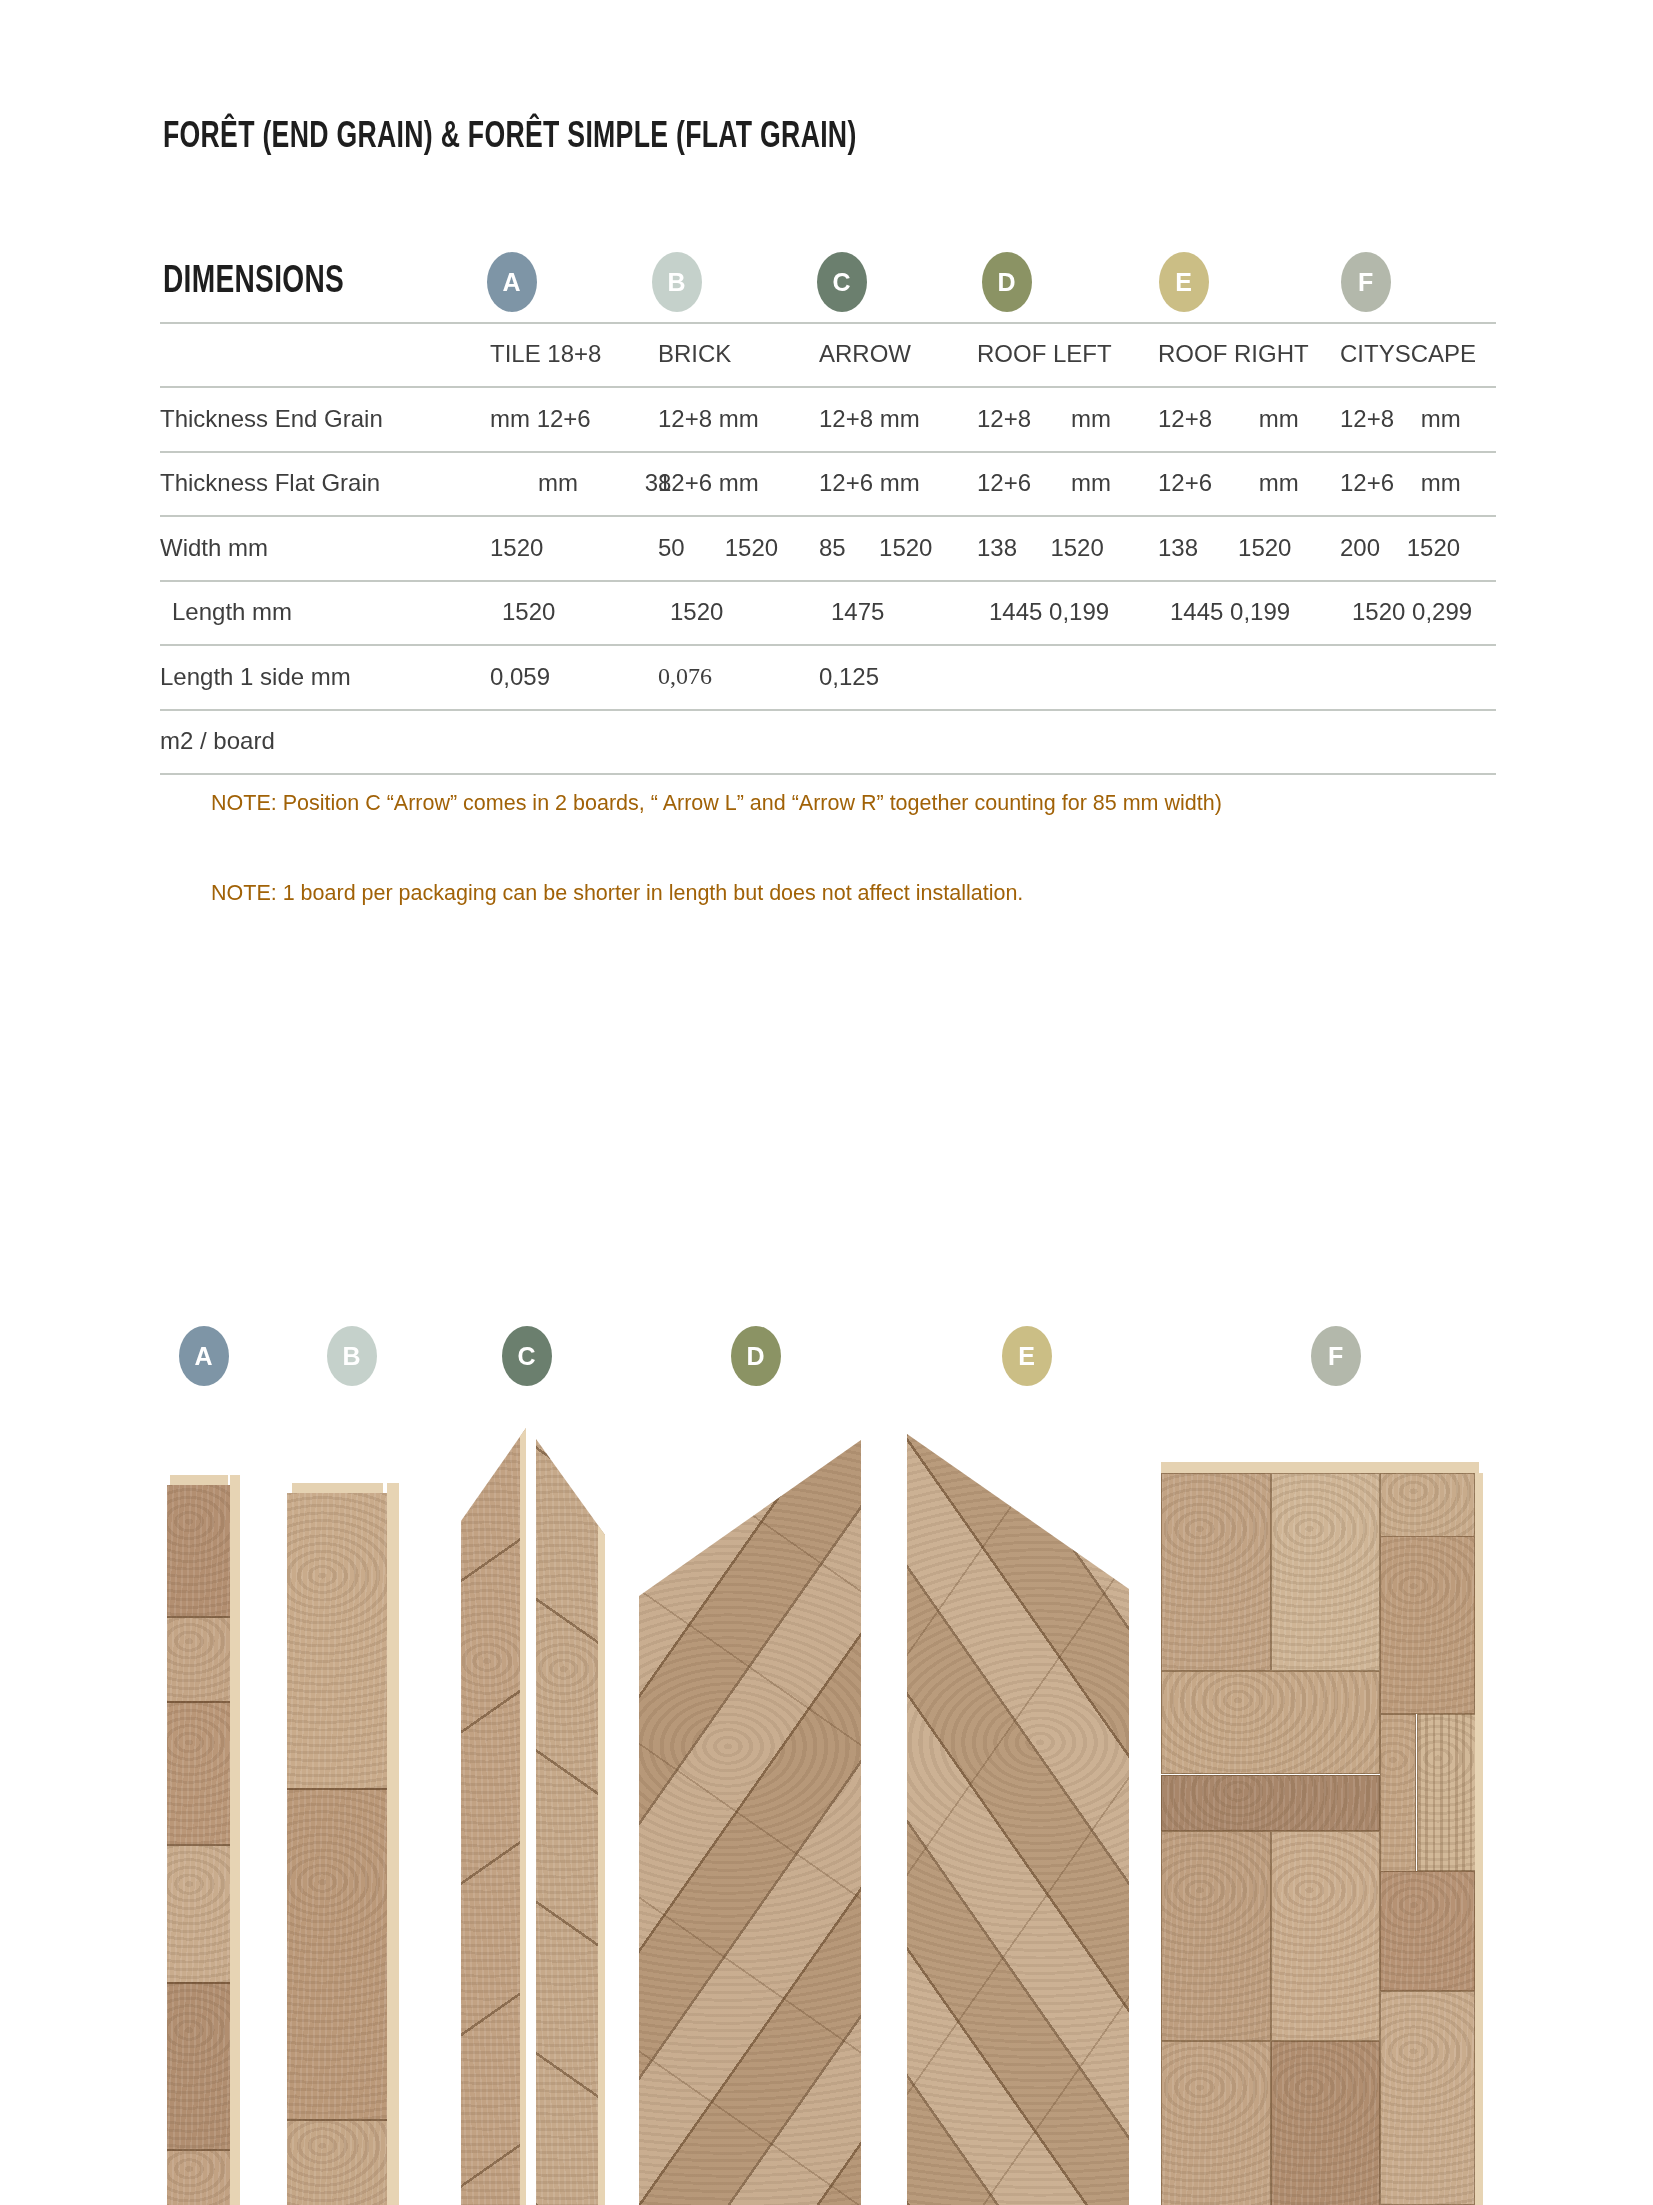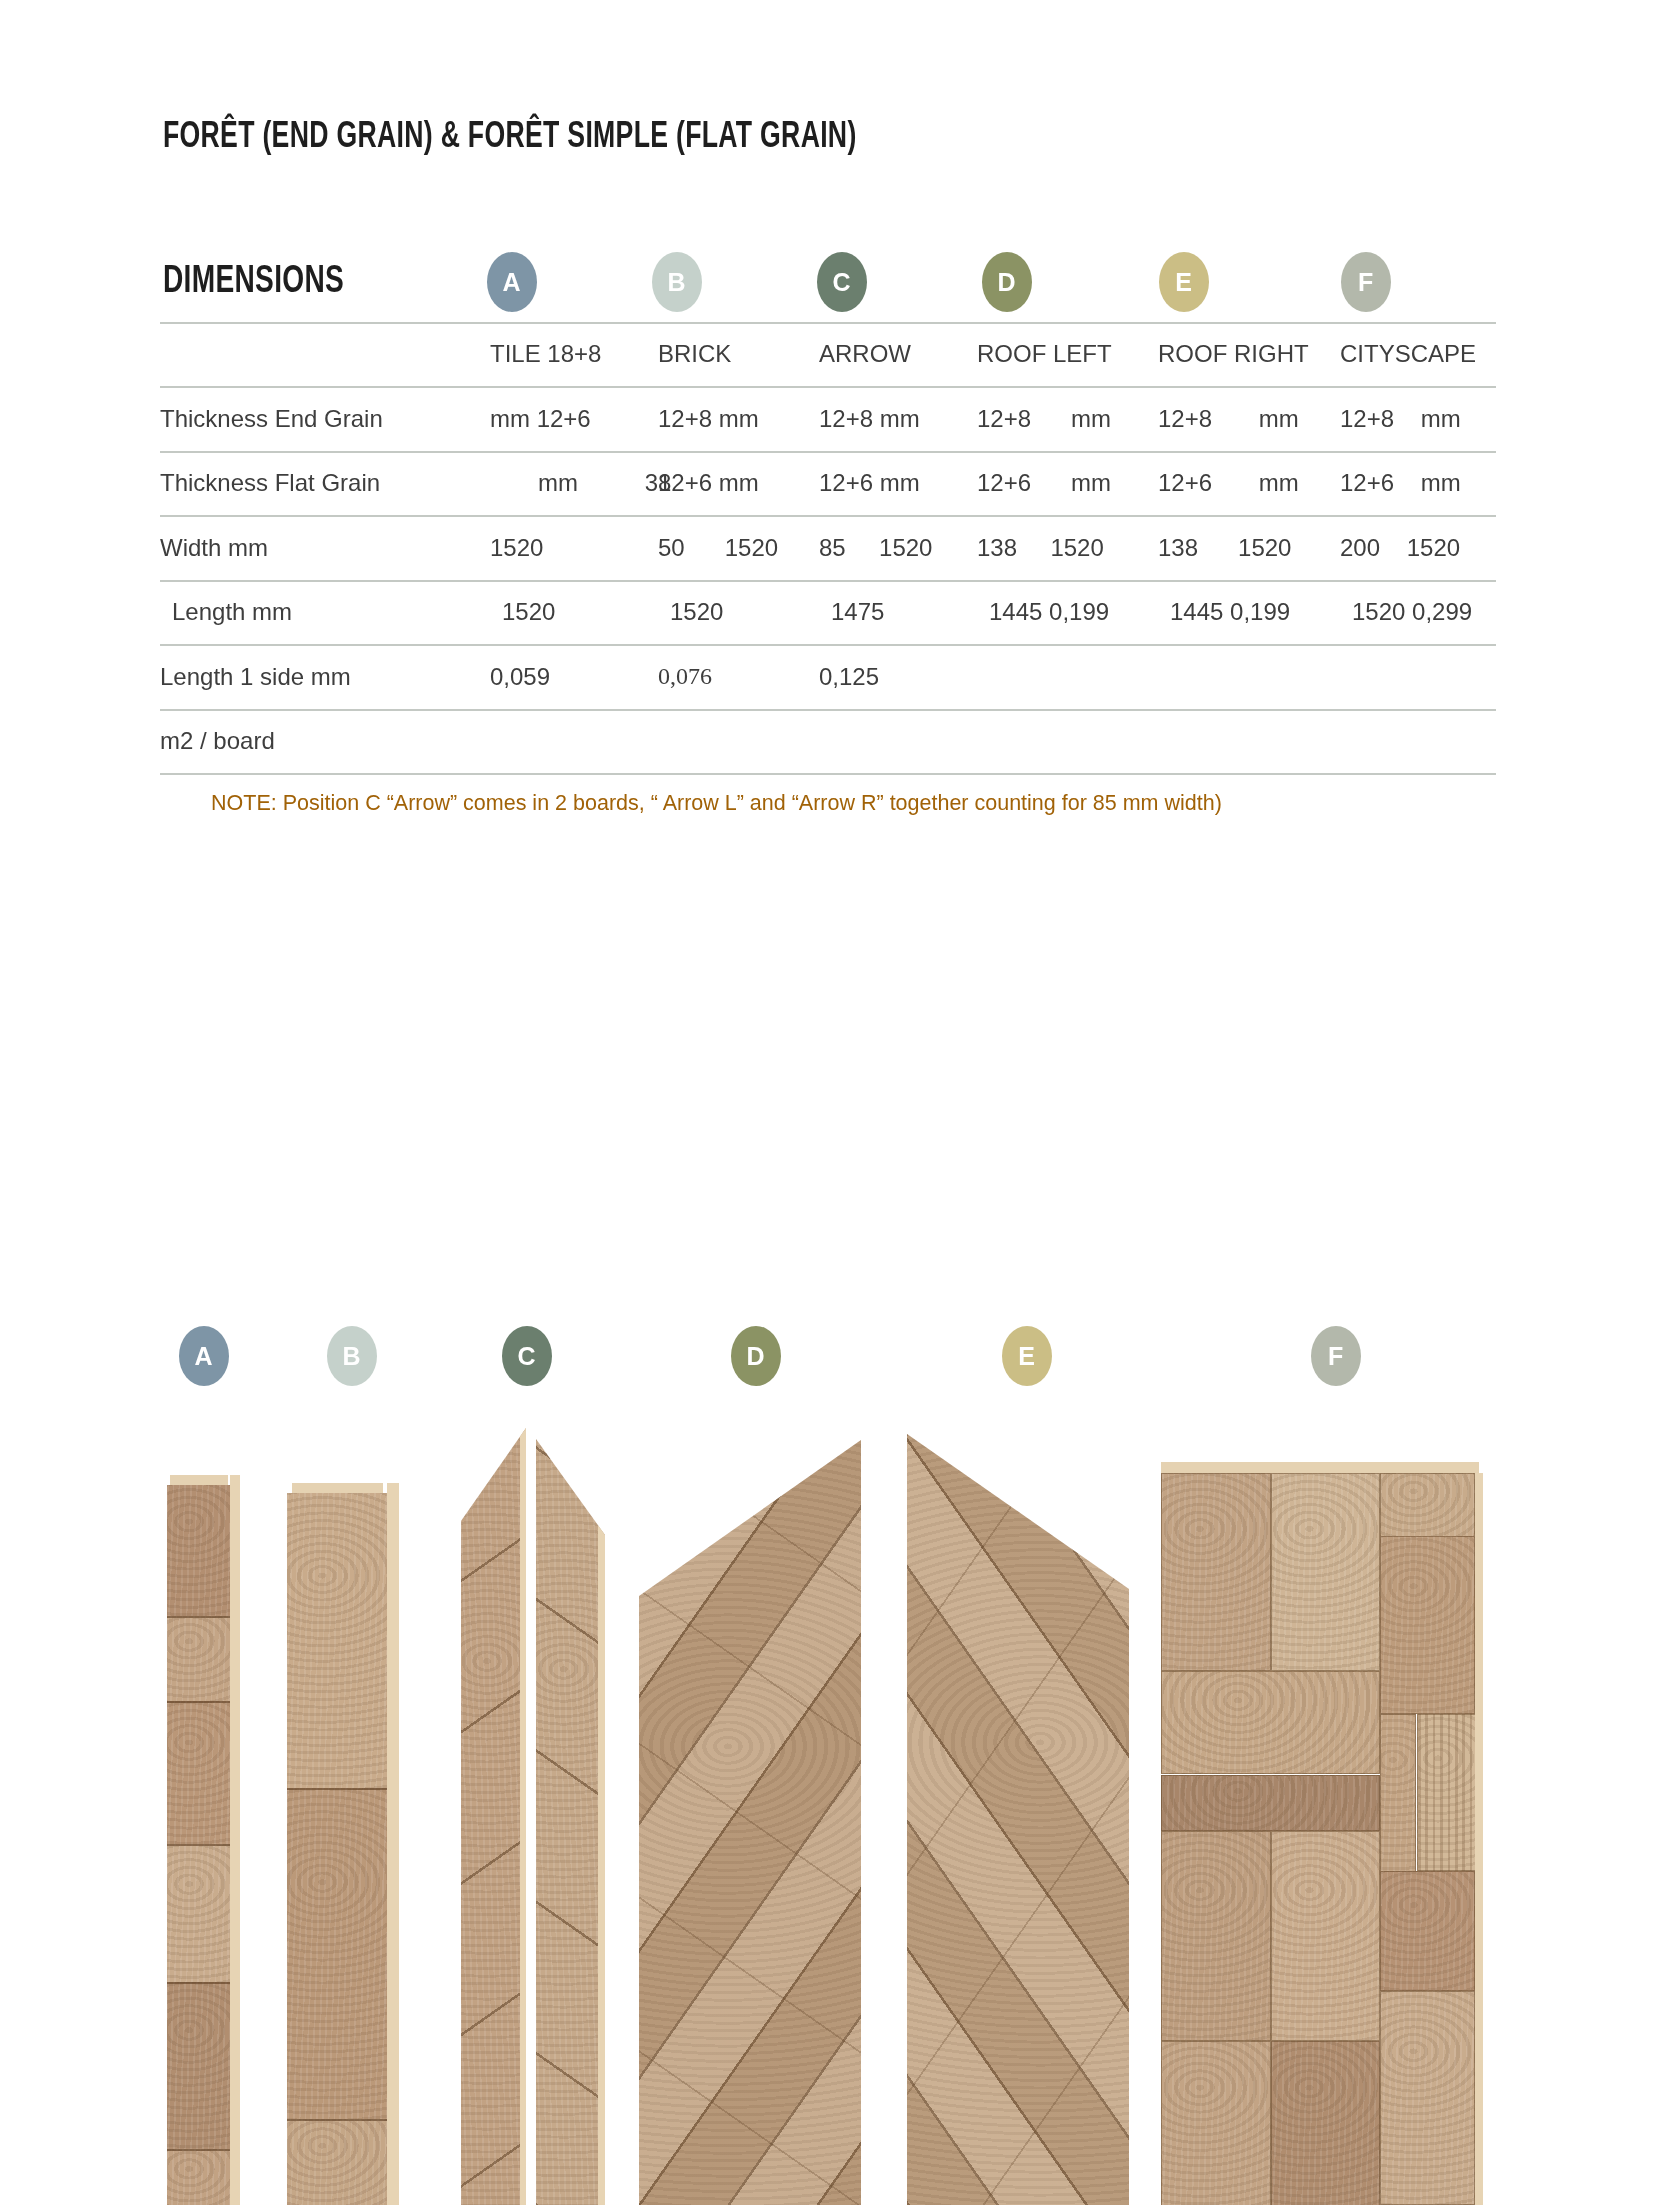--- a/index.html
+++ b/index.html
@@ -150,20 +150,21 @@
     <span class="tcell" style="left:160px;">Length 1 side mm</span>
     <span class="tcell" style="left:490px;">0,059</span>
     <span class="tcell" style="left:658px;font-family:Liberation Serif, serif;">0,076</span>
     <span class="tcell" style="left:819px;">0,125</span>
   </div>
   <div class="trow" style="top:724px;">
     <span class="tcell" style="left:160px;">m2 / board</span>
   </div>
 
   <div class="note" style="top:791px;">NOTE: Position C “Arrow” comes in 2 boards, “ Arrow L” and “Arrow R” together counting for 85 mm width)</div>
+  <div class="note" style="top:881px;">NOTE: 1 board per packaging can be shorter in length but does not affect installation.</div>
 
   <div class="badge" style="left: 179px; top: 1326px; background: rgb(126, 149, 166);">
       <span>A</span>
     </div>
   <div class="badge" style="left: 327px; top: 1326px; background: rgb(197, 209, 203);">
       <span>B</span>
     </div>
   <div class="badge" style="left: 502px; top: 1326px; background: rgb(107, 127, 110);">
       <span>C</span>
     </div>

